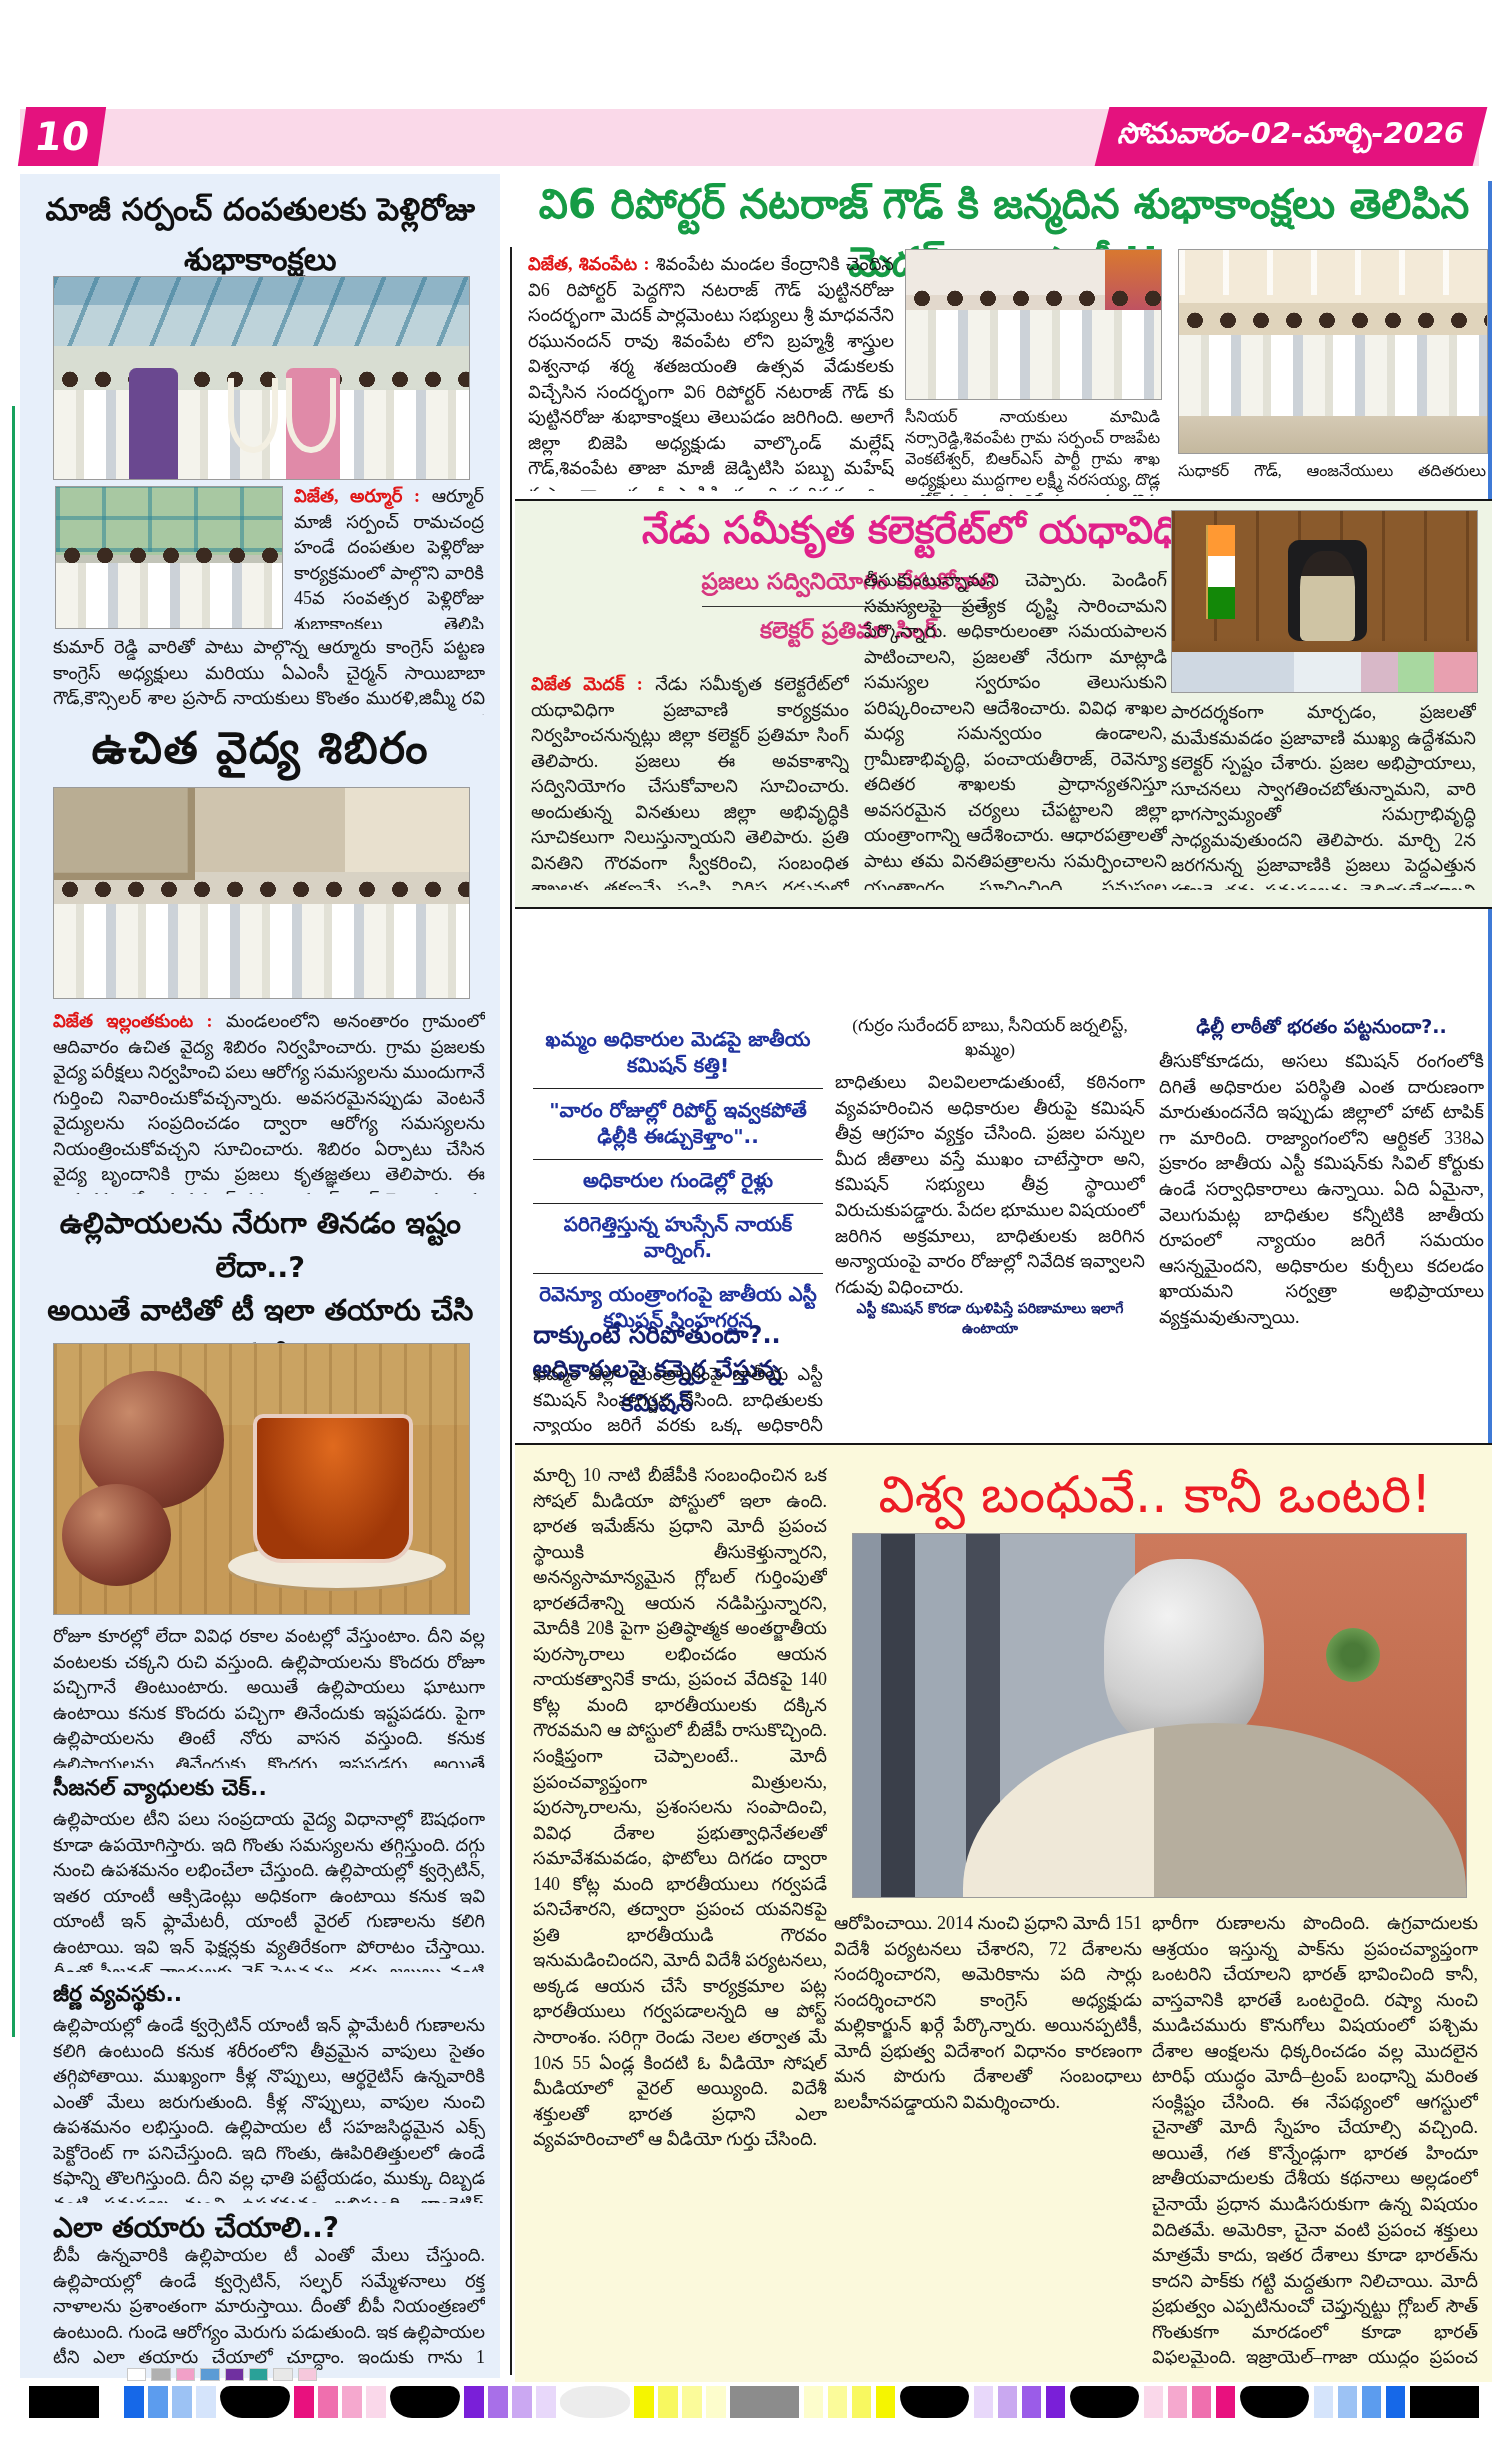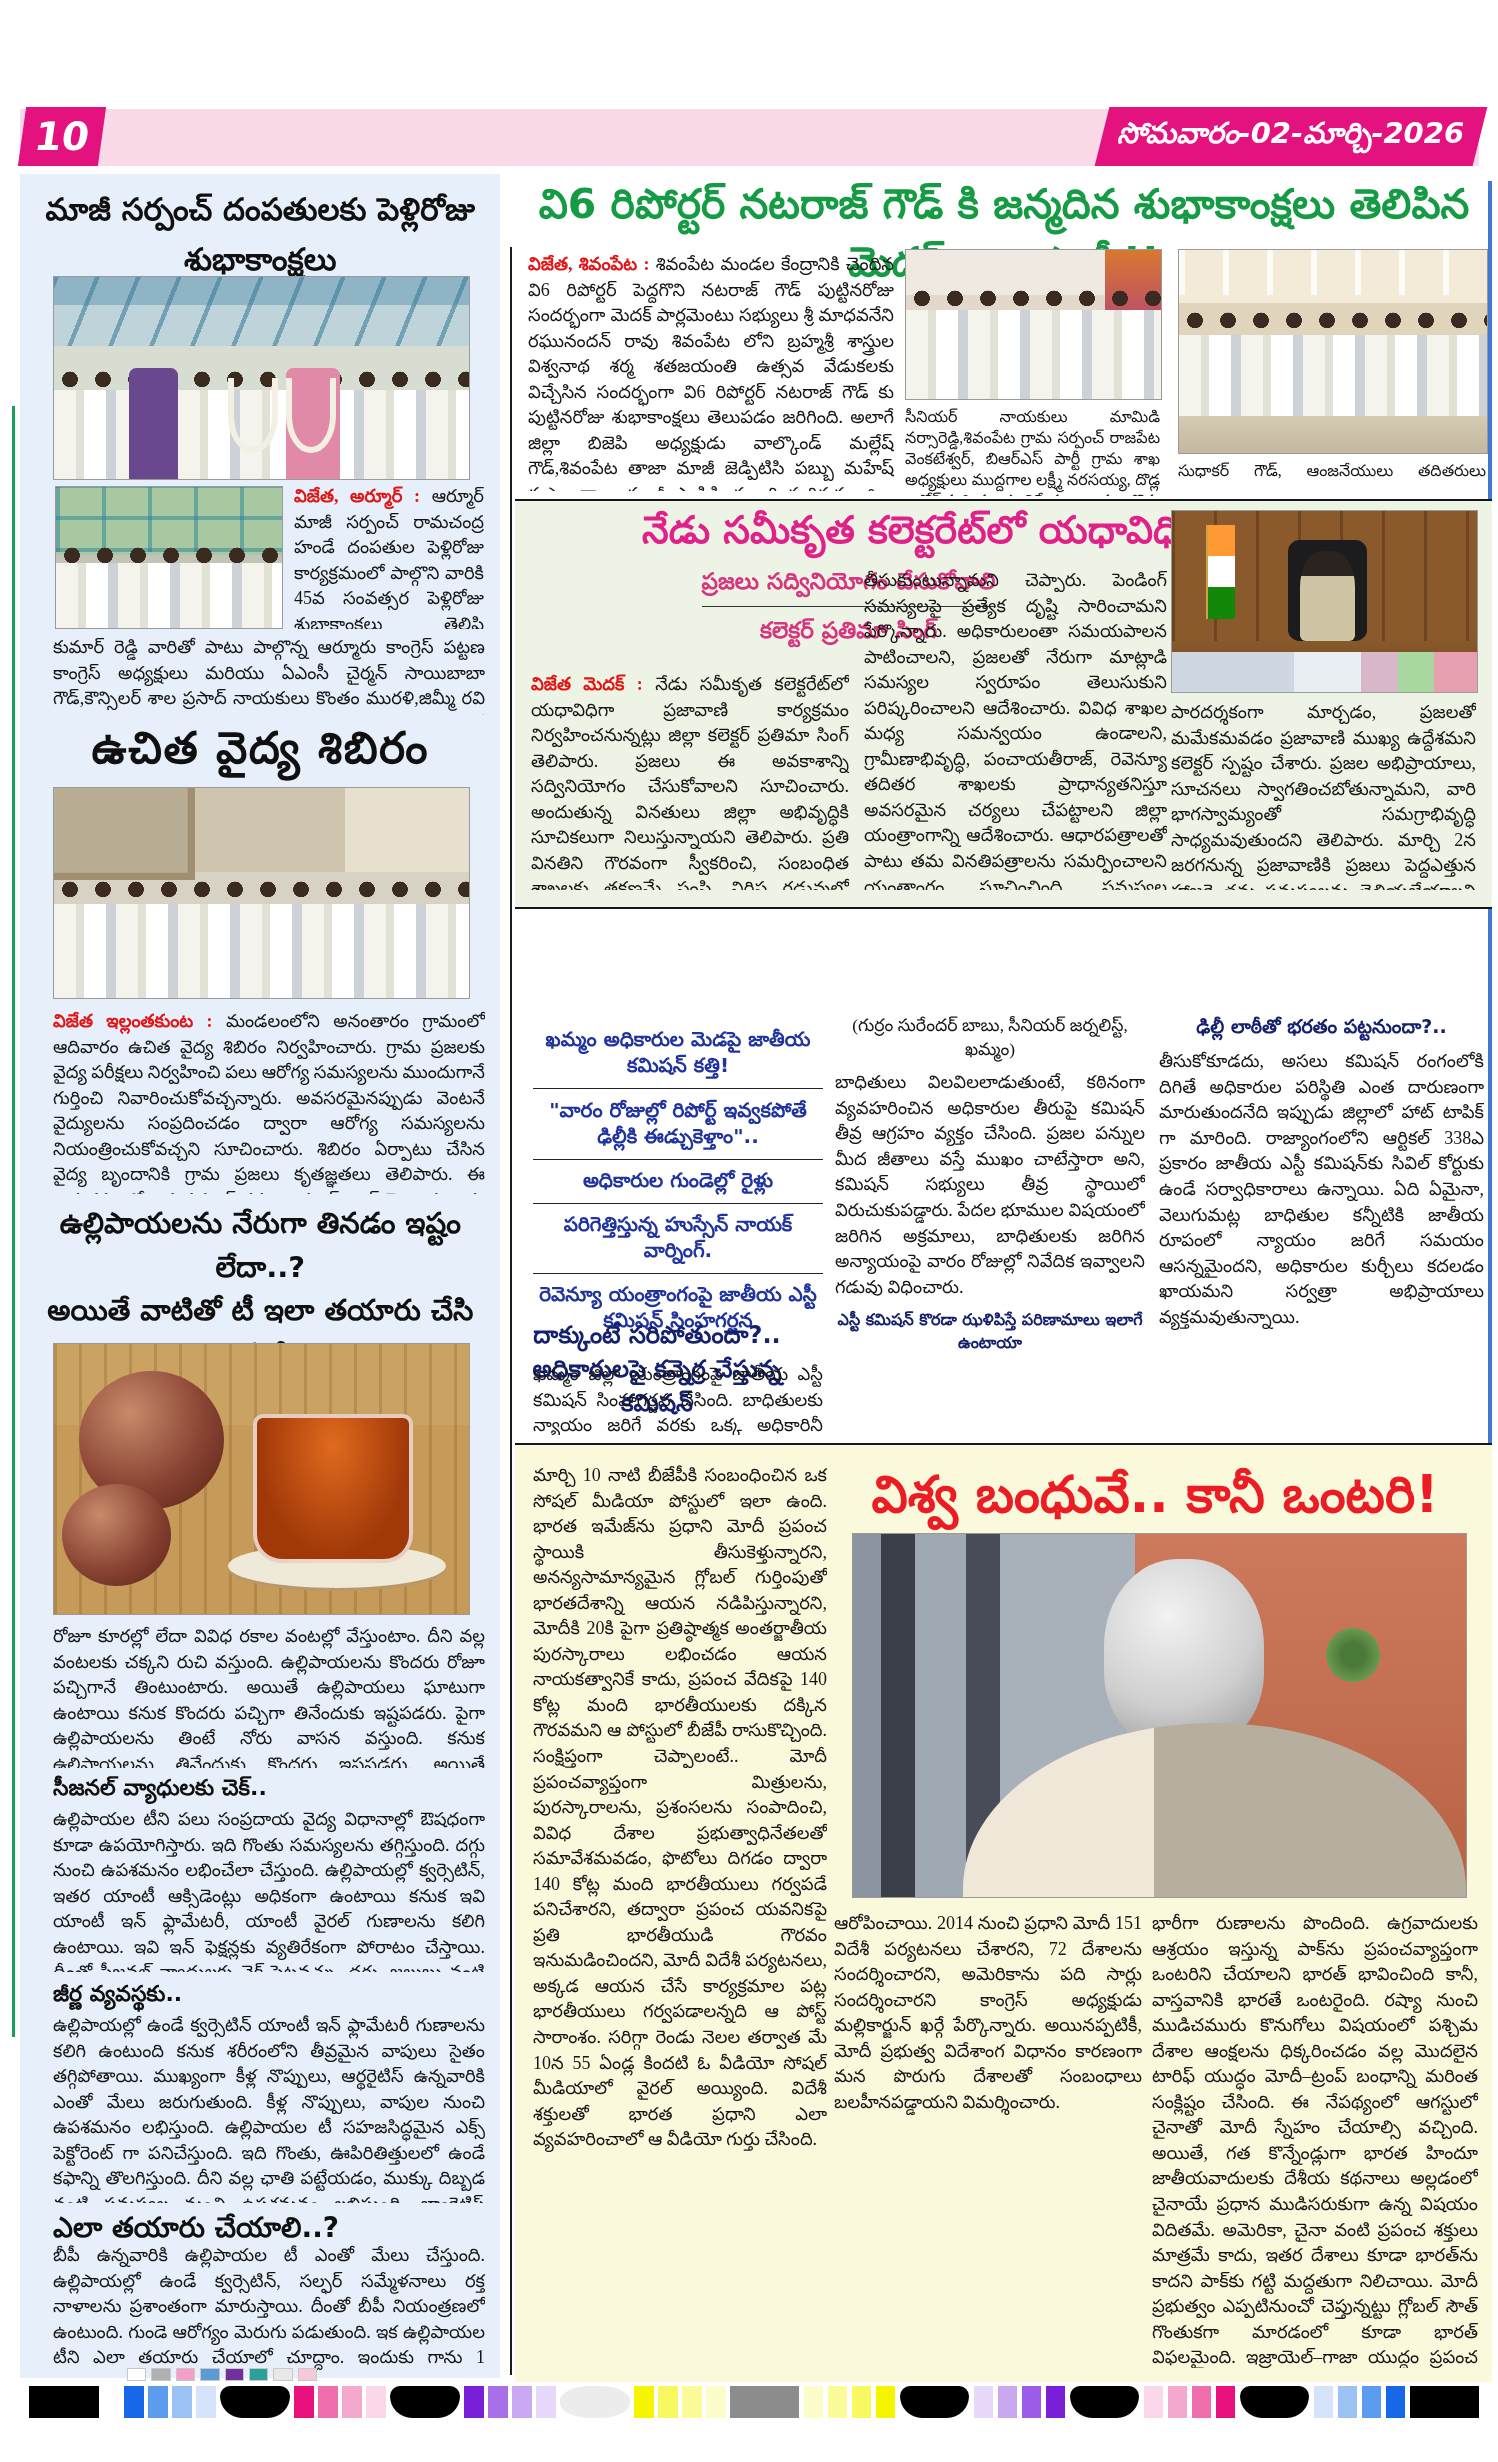--- a/index.html
+++ b/index.html
@@ -99,21 +99,21 @@
              padding-bottom:5.8px;border-bottom:1.5px solid #333;margin-bottom:10px;display:inline-block;}
 
   
   .st-head{color:#8f1111;font-family:"DejaVu Sans","Liberation Sans",sans-serif;font-weight:bold;}
   .st-sub{color:#20339e;font-family:"DejaVu Sans","Liberation Sans",sans-serif;font-weight:bold;font-size:20px;
           line-height:1.3;text-align:center;padding:7.3px 2.9px 10px 2.9px;border-bottom:1.5px solid #222;}
   .crosshead{color:#15206e;font-weight:bold;font-family:"DejaVu Sans","Liberation Sans",sans-serif;}
 
   
   #modi-box{left:515px;top:1443px;width:977px;height:937px;background:#fbf9dc;border-top:2.2px solid #161616;}
-  .modi-head{color:#ec1c24;font-family:"DejaVu Sans","Liberation Sans",sans-serif;font-weight:bold;}
+  .modi-head{color:#ec1c24;font-family:"DejaVu Sans","Liberation Sans",sans-serif;font-weight:normal;}
 
   
   #mini-bar{left:127px;top:2368px;height:11px;display:flex;gap:5px;}
   #mini-bar div{width:17.4px;height:100%;border:0.7px solid #c8c8c8;}
   #color-bar{left:29px;top:2386px;width:1450px;height:32px;display:flex;align-items:stretch;gap:4.4px;}
   .sw{height:100%;}
   .sw.trap{border-radius:10px 10px 22px 22px;}
   .sw.blob{border-radius:45%;}
 </style>
 </head>
@@ -248,21 +248,21 @@
     <div class="st-sub">పరిగెత్తిస్తున్న హుస్సేన్ నాయక్ వార్నింగ్.</div>
     <div class="st-sub" style="border-bottom:none;">రెవెన్యూ యంత్రాంగంపై జాతీయ ఎస్టీ కమిషన్ సింహగర్జన</div>
   </div>
 
   <div class="abs ctr crosshead" style="left:512px;top:1321px;width:290px;font-size:24px;">దాక్కుంటే సరిపోతుందా?.. అధికారులపై కన్నెర్ర చేస్తున్న కమిషన్</div>
   <div class="abs jt ov body-txt" style="left:533px;top:1362px;width:290px;height:73px;">ఖమ్మం జిల్లా యంత్రాంగంపై జాతీయ ఎస్టీ కమిషన్ సింహగర్జన చేసింది. బాధితులకు న్యాయం జరిగే వరకు ఒక్క అధికారినీ వదిలిపెట్టే ప్రసక్తే లేదని తేల్చి చెప్పింది. జరిగిన అక్రమాలు, బాధితులకు జరిగిన అన్యాయంపై పూర్తి నివేదిక సమర్పించాలని ఆదేశించింది.</div>
 
   <div class="abs ov" style="left:835px;top:1015px;width:310px;height:422px;">
     <div class="b ctr" style="font-size:17.4px;">(గుర్రం సురేందర్ బాబు, సీనియర్ జర్నలిస్ట్, ఖమ్మం)</div>
     <div class="jt body-txt" style="margin-top:7.3px;">బాధితులు విలవిలలాడుతుంటే, కఠినంగా వ్యవహరించిన అధికారుల తీరుపై కమిషన్ తీవ్ర ఆగ్రహం వ్యక్తం చేసింది. ప్రజల పన్నుల మీద జీతాలు వస్తే ముఖం చాటేస్తారా అని, కమిషన్ సభ్యులు తీవ్ర స్థాయిలో విరుచుకుపడ్డారు. పేదల భూముల విషయంలో జరిగిన అక్రమాలు, బాధితులకు జరిగిన అన్యాయంపై వారం రోజుల్లో నివేదిక ఇవ్వాలని గడువు విధించారు.</div>
-    <div class="ctr crosshead" style="font-size:16px;margin-top:10px;">ఎస్టీ కమిషన్ కొరడా ఝళిపిస్తే పరిణామాలు ఇలాగే ఉంటాయా</div>
+    <div class="ctr crosshead" style="font-size:14px;">ఎస్టీ కమిషన్ కొరడా ఝళిపిస్తే పరిణామాలు ఇలాగే ఉంటాయా</div>
   </div>
 
   <div class="abs ov" style="left:1159px;top:1015px;width:325px;height:422px;">
     <div class="ctr crosshead" style="font-size:19px;">ఢిల్లీ లాఠీతో భరతం పట్టనుందా?..</div>
     <div class="jt body-txt" style="margin-top:7.3px;">తీసుకోకూడదు, అసలు కమిషన్ రంగంలోకి దిగితే అధికారుల పరిస్థితి ఎంత దారుణంగా మారుతుందనేది ఇప్పుడు జిల్లాలో హాట్ టాపిక్ గా మారింది. రాజ్యాంగంలోని ఆర్టికల్ 338ఎ ప్రకారం జాతీయ ఎస్టీ కమిషన్‌కు సివిల్ కోర్టుకు ఉండే సర్వాధికారాలు ఉన్నాయి. ఏది ఏమైనా, వెలుగుమట్ల బాధితుల కన్నీటికి జాతీయ రూపంలో న్యాయం జరిగే సమయం ఆసన్నమైందని, అధికారుల కుర్చీలు కదలడం ఖాయమని సర్వత్రా అభిప్రాయాలు వ్యక్తమవుతున్నాయి.</div>
   </div>
 
   <div class="abs" id="modi-box">
     <div class="abs jt ov body-txt" style="left:18px;top:18px;width:294px;height:899px;">మార్చి 10 నాటి బీజేపీకి సంబంధించిన ఒక సోషల్ మీడియా పోస్టులో ఇలా ఉంది. భారత ఇమేజ్‌ను ప్రధాని మోదీ ప్రపంచ స్థాయికి తీసుకెళ్తున్నారని, అనన్యసామాన్యమైన గ్లోబల్ గుర్తింపుతో భారతదేశాన్ని ఆయన నడిపిస్తున్నారని, మోదీకి 20కి పైగా ప్రతిష్ఠాత్మక అంతర్జాతీయ పురస్కారాలు లభించడం ఆయన నాయకత్వానికే కాదు, ప్రపంచ వేదికపై 140 కోట్ల మంది భారతీయులకు దక్కిన గౌరవమని ఆ పోస్టులో బీజేపీ రాసుకొచ్చింది. సంక్షిప్తంగా చెప్పాలంటే.. మోదీ ప్రపంచవ్యాప్తంగా మిత్రులను, పురస్కారాలను, ప్రశంసలను సంపాదించి, వివిధ దేశాల ప్రభుత్వాధినేతలతో సమావేశమవడం, ఫొటోలు దిగడం ద్వారా 140 కోట్ల మంది భారతీయులు గర్వపడే పనిచేశారని, తద్వారా ప్రపంచ యవనికపై ప్రతి భారతీయుడి గౌరవం ఇనుమడించిందని, మోదీ విదేశీ పర్యటనలు, అక్కడ ఆయన చేసే కార్యక్రమాల పట్ల భారతీయులు గర్వపడాలన్నది ఆ పోస్ట్ సారాంశం. సరిగ్గా రెండు నెలల తర్వాత మే 10న 55 ఏండ్ల కిందటి ఓ వీడియో సోషల్ మీడియాలో వైరల్ అయ్యింది. విదేశీ శక్తులతో భారత ప్రధాని ఎలా వ్యవహరించాలో ఆ వీడియో గుర్తు చేసింది.</div>
 

